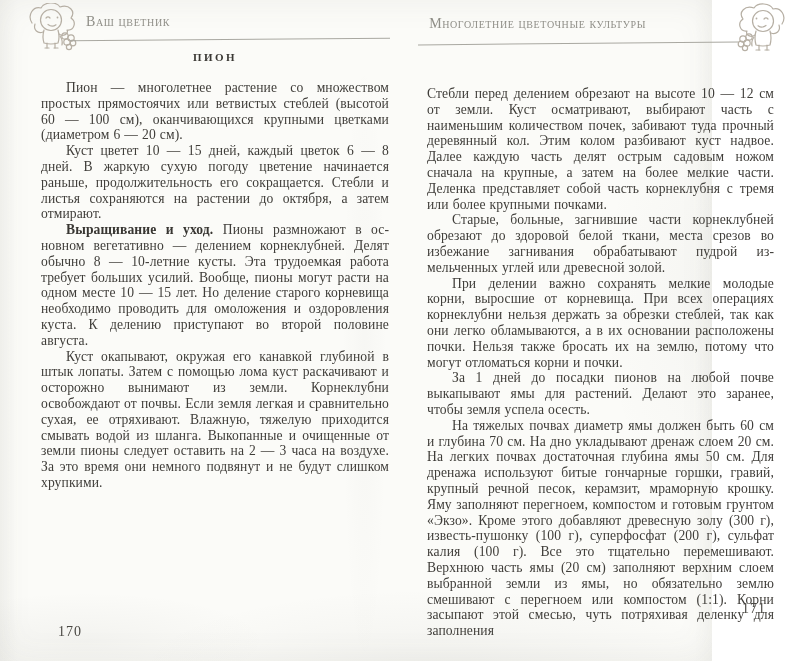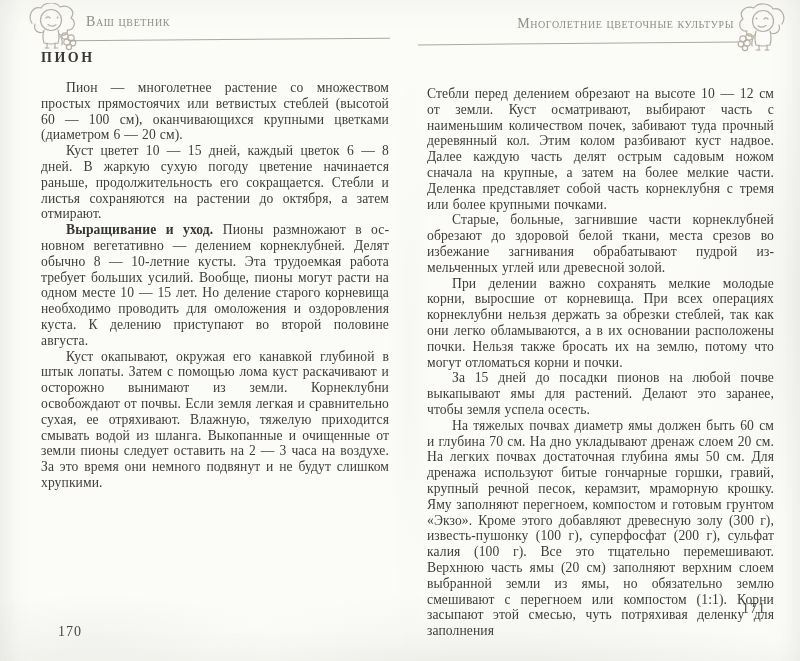--- a/index.html
+++ b/index.html
@@ -3,21 +3,21 @@
 <meta charset="utf-8">
 <style>
   html, body {
     margin: 0; padding: 0;
     width: 800px; height: 661px;
     overflow: hidden;
     background: #ffffff;
   }
   .scan {
     position: relative;
-    width: 800px; height: 661px;
+    width: 712px; height: 661px;
     background:
       radial-gradient(ellipse 260px 70px at 12% 97%, rgba(70,70,60,0.045), transparent 70%),
       radial-gradient(ellipse 420px 110px at 62% 101%, rgba(70,70,60,0.05), transparent 72%),
       radial-gradient(ellipse 160px 320px at 100% 45%, rgba(70,70,60,0.03), transparent 70%),
       radial-gradient(ellipse 30px 420px at 51.2% 55%, rgba(60,60,50,0.025), transparent 75%),
       linear-gradient(to right, rgba(60,60,50,0.03), transparent 2.5%, transparent 97.5%, rgba(60,60,50,0.025)),
       #fbfbf8;
     box-shadow: inset 0 0 34px rgba(90,90,78,0.08);
     font-family: "Liberation Serif", "DejaVu Serif", serif;
     color: #3f3d39;
@@ -60,23 +60,23 @@
   }
   .col-left  { left: 41px;  top: 49px; width: 348px; }
   .col-right { left: 427px; top: 53px; width: 347px; }
 
   .page-col p { margin: 0; text-indent: 25px; }
   .col-right p.no-indent { text-indent: 0; margin-top: 33px; }
   .page-col b { font-weight: bold; color: #383632; }
 
   .article-title {
     margin: 0 0 14px 0;
-    text-align: left;
+    text-align: center;
     text-indent: 0 !important;
-    font-size: 14px;
+    font-size: 11px;
     font-weight: bold;
     letter-spacing: 2.5px;
     color: #3a3834;
     line-height: 17px;
   }
 
   .page-number {
     position: absolute;
     font-size: 14px;
     color: #4a4843;
@@ -143,20 +143,20 @@
     <p>Пион — многолетнее растение со множеством простых прямостоячих или ветвистых стеблей (вы­сотой 60 — 100 см), оканчивающихся крупными цветками (диаметром 6 — 20 см).</p>
     <p>Куст цветет 10 — 15 дней, каждый цветок 6 — 8 дней. В жаркую сухую погоду цветение начина­ется раньше, продолжительность его сокращается. Стебли и листья сохраняются на растении до ок­тября, а затем отмирают.</p>
     <p><b>Выращивание и уход.</b><span> Пионы размножают в ос­новном вегетативно — делением корнеклубней. Делят обычно 8 — 10-летние кусты. Эта трудоемкая работа требует больших усилий. Вообще, пионы могут расти на одном месте 10 — 15 лет. Но деле­ние старого корневища необходимо проводить для омоложения и оздоровления куста. К делению при­ступают во второй половине августа.</span></p>
     <p>Куст окапывают, окружая его канавкой глубиной в штык лопаты. Затем с помощью лома куст раска­чивают и осторожно вынимают из земли. Корнек­лубни освобождают от почвы. Если земля легкая и сравнительно сухая, ее отряхивают. Влажную, тя­желую приходится смывать водой из шланга. Выко­панные и очищенные от земли пионы следует оста­вить на 2 — 3 часа на воздухе. За это время они немного подвянут и не будут слишком хрупкими.</p>
   </div>
 
   <div class="page-col col-right">
     <p class="no-indent">Стебли перед делением обрезают на высоте 10 — 12 см от земли. Куст осматривают, выбирают часть с наименьшим количеством почек, забивают туда прочный деревянный кол. Этим колом разбивают куст надвое. Далее каждую часть делят острым са­довым ножом сначала на крупные, а затем на более мелкие части. Деленка представляет собой часть корнеклубня с тремя или более крупными почками.</p>
     <p>Старые, больные, загнившие части корнеклуб­ней обрезают до здоровой белой ткани, места срезов во избежание загнивания обрабатывают пудрой из­мельченных углей или древесной золой.</p>
     <p>При делении важно сохранять мелкие молодые корни, выросшие от корневища. При всех операциях корнеклубни нельзя держать за обрезки стеблей, так как они легко обламываются, а в их основании расположены почки. Нельзя также бросать их на землю, потому что могут отломаться корни и почки.</p>
-    <p>За 15 дней до посадки пионов на любой почве выкапывают ямы для растений. Делают это заранее, чтобы земля успела осесть.</p>
+    <p>За 1 дней до посадки пионов на любой почве выкапывают ямы для растений. Делают это заранее, чтобы земля успела осесть.</p>
     <p>На тяжелых почвах диаметр ямы должен быть 60 см и глубина 70 см. На дно укладывают дренаж слоем 20 см. На легких почвах достаточная глубина ямы 50 см. Для дренажа используют битые гончар­ные горшки, гравий, крупный речной песок, керам­зит, мраморную крошку. Яму заполняют перегноем, компостом и готовым грунтом «Экзо». Кроме этого добавляют древесную золу (300 г), известь-пушонку (100 г), суперфосфат (200 г), сульфат калия (100 г). Все это тщательно перемешивают. Верхнюю часть ямы (20 см) заполняют верхним слоем выбранной земли из ямы, но обязательно землю смешивают с перегноем или компостом (1:1). Корни засыпают этой смесью, чуть потряхивая деленку для заполнения</p>
   </div>
 
   <span class="page-number num-left">170</span>
   <span class="page-number num-right">171</span>
 
 </div>
 
 </body></html>

